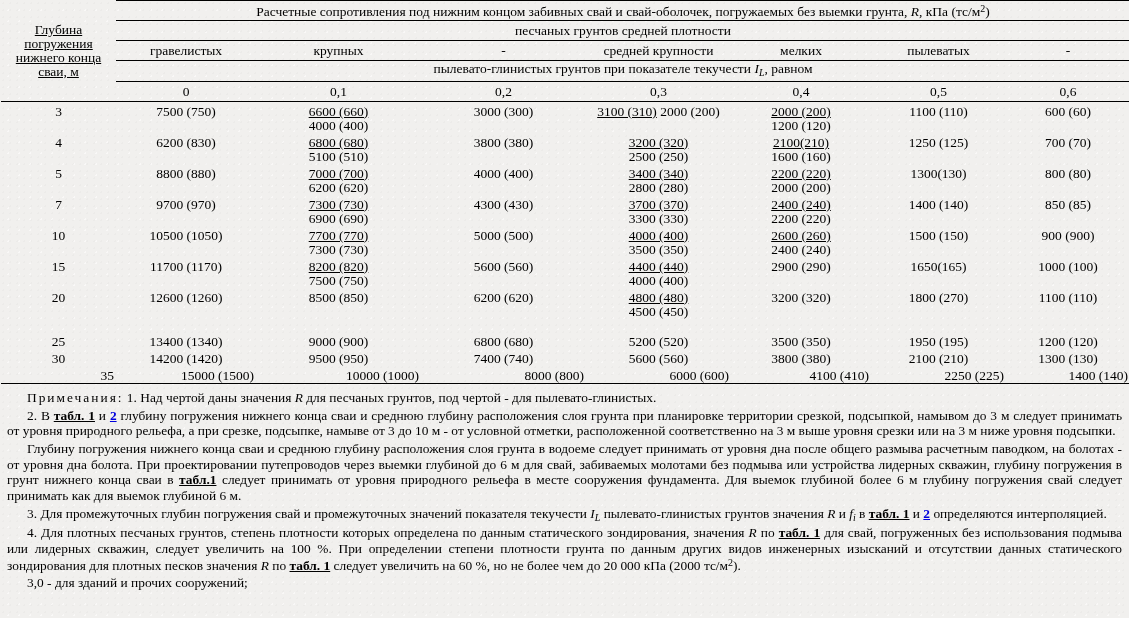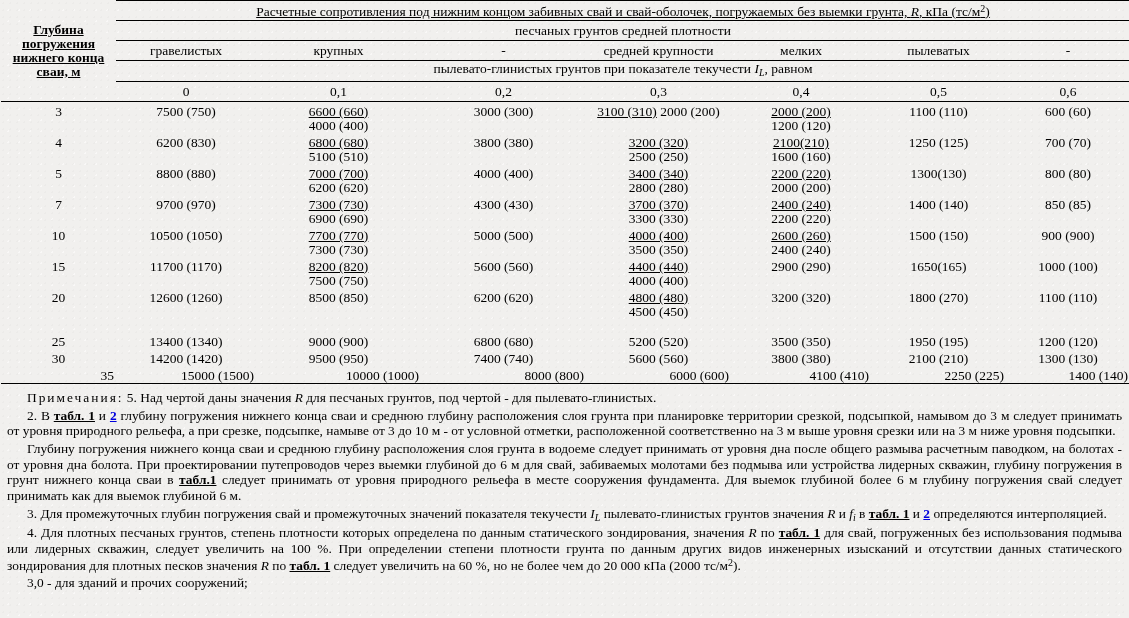--- a/index.html
+++ b/index.html
@@ -10,24 +10,24 @@
       radial-gradient(rgba(0,0,0,0.02) 1px, transparent 1px),
       radial-gradient(rgba(255,255,255,0.55) 1px, transparent 1px);
     background-size:7px 7px, 11px 11px;
     background-position:0 0, 3px 5px;
     color:#000;
     font-family:"Liberation Serif","DejaVu Serif",serif;
   }
   table.tbl { border-collapse:collapse; width:1127px; margin:0 1px; table-layout:fixed; }
   table.tbl td { text-align:center; vertical-align:top; padding:2px 2px 0 2px; font-size:13.5px; line-height:14px; }
   tr.hrow td { border-bottom:1px solid #000; vertical-align:middle; height:17px; padding:1px 2px; }
-  td.htitle { border-top:1px solid #000;text-decoration:underline; }
+  td.htitle { border-top:1px solid #000; }
   td.corner {
     border-bottom:1px solid #000; vertical-align:middle;
-    font-weight:bold; text-decoration:underline;
+    font-weight:normal; text-decoration:underline;
     font-size:13.5px; line-height:1.45; padding:2px 8px;
   }
   tr.data td { padding-top:3px; }
   tr.data:nth-child(12) td { padding-bottom:13px; }  
   tr.data.last td { border-bottom:1px solid #000;text-align:right; }
   span.u { text-decoration:underline; }
   .it { font-style:italic; }
   .sub { font-style:italic; font-size:10px; vertical-align:-3px; }
   .sup { font-size:10px; vertical-align:4px; }
   .spaced { letter-spacing:2px;margin-top:23px; }
@@ -334,20 +334,20 @@
             <div><span>2250 (225)</span></div>
           </td>
           <td>
             <div><span>1400 (140)</span></div>
           </td>
         </tr>
       </tbody>
   </table>
 
   <div class="notes" id="notes">
-      <div class="note"><span class="spaced">Примечания:</span><span> 5. Над чертой даны значения </span><span class="it">R</span><span> для песчаных грунтов, под чертой - для пылевато-глинистых.</span></div>
+      <div class="note"><span class="spaced">Примечания:</span><span> 1. Над чертой даны значения </span><span class="it">R</span><span> для песчаных грунтов, под чертой - для пылевато-глинистых.</span></div>
       <div class="note"><span>2. В </span><span class="link1">табл. 1</span><span> и </span><span class="link2">2</span><span> глубину погружения нижнего конца сваи и среднюю глубину расположения слоя грунта при планировке территории срезкой, подсыпкой, намывом до 3 м следует принимать от уровня природного рельефа, а при срезке, подсыпке, намыве от 3 до 10 м - от условной отметки, расположенной соответственно на 3 м выше уровня срезки или на 3 м ниже уровня подсыпки.</span></div>
       <div class="note"><span>Глубину погружения нижнего конца сваи и среднюю глубину расположения слоя грунта в водоеме следует принимать от уровня дна после общего размыва расчетным паводком, на болотах - от уровня дна болота. При проектировании путепроводов через выемки глубиной до 6 м для свай, забиваемых молотами без подмыва или устройства лидерных скважин, глубину погружения в грунт нижнего конца сваи в </span><span class="link1">табл.1</span><span> следует принимать от уровня природного рельефа в месте сооружения фундамента. Для выемок глубиной более 6 м глубину погружения свай следует принимать как для выемок глубиной 6 м.</span></div>
       <div class="note"><span>3. Для промежуточных глубин погружения свай и промежуточных значений показателя текучести </span><span class="it">I</span><span class="sub">L</span><span> пылевато-глинистых грунтов значения </span><span class="it">R</span><span> и </span><span class="it">f</span><span class="sub">i</span><span> в </span><span class="link1">табл. 1</span><span> и </span><span class="link2">2</span><span> определяются интерполяцией.</span></div>
       <div class="note"><span>4. Для плотных песчаных грунтов, степень плотности которых определена по данным статического зондирования, значения </span><span class="it">R</span><span> по </span><span class="link1">табл. 1</span><span> для свай, погруженных без использования подмыва или лидерных скважин, следует увеличить на 100 %. При определении степени плотности грунта по данным других видов инженерных изысканий и отсутствии данных статического зондирования для плотных песков значения </span><span class="it">R</span><span> по </span><span class="link1">табл. 1</span><span> следует увеличить на 60 %, но не более чем до 20 000 кПа (2000 тс/м</span><span class="sup">2</span><span>).</span></div>
       <div class="note"><span>3,0 - для зданий и прочих сооружений;</span></div>
     </div>
 </div>
 
 </body></html>

